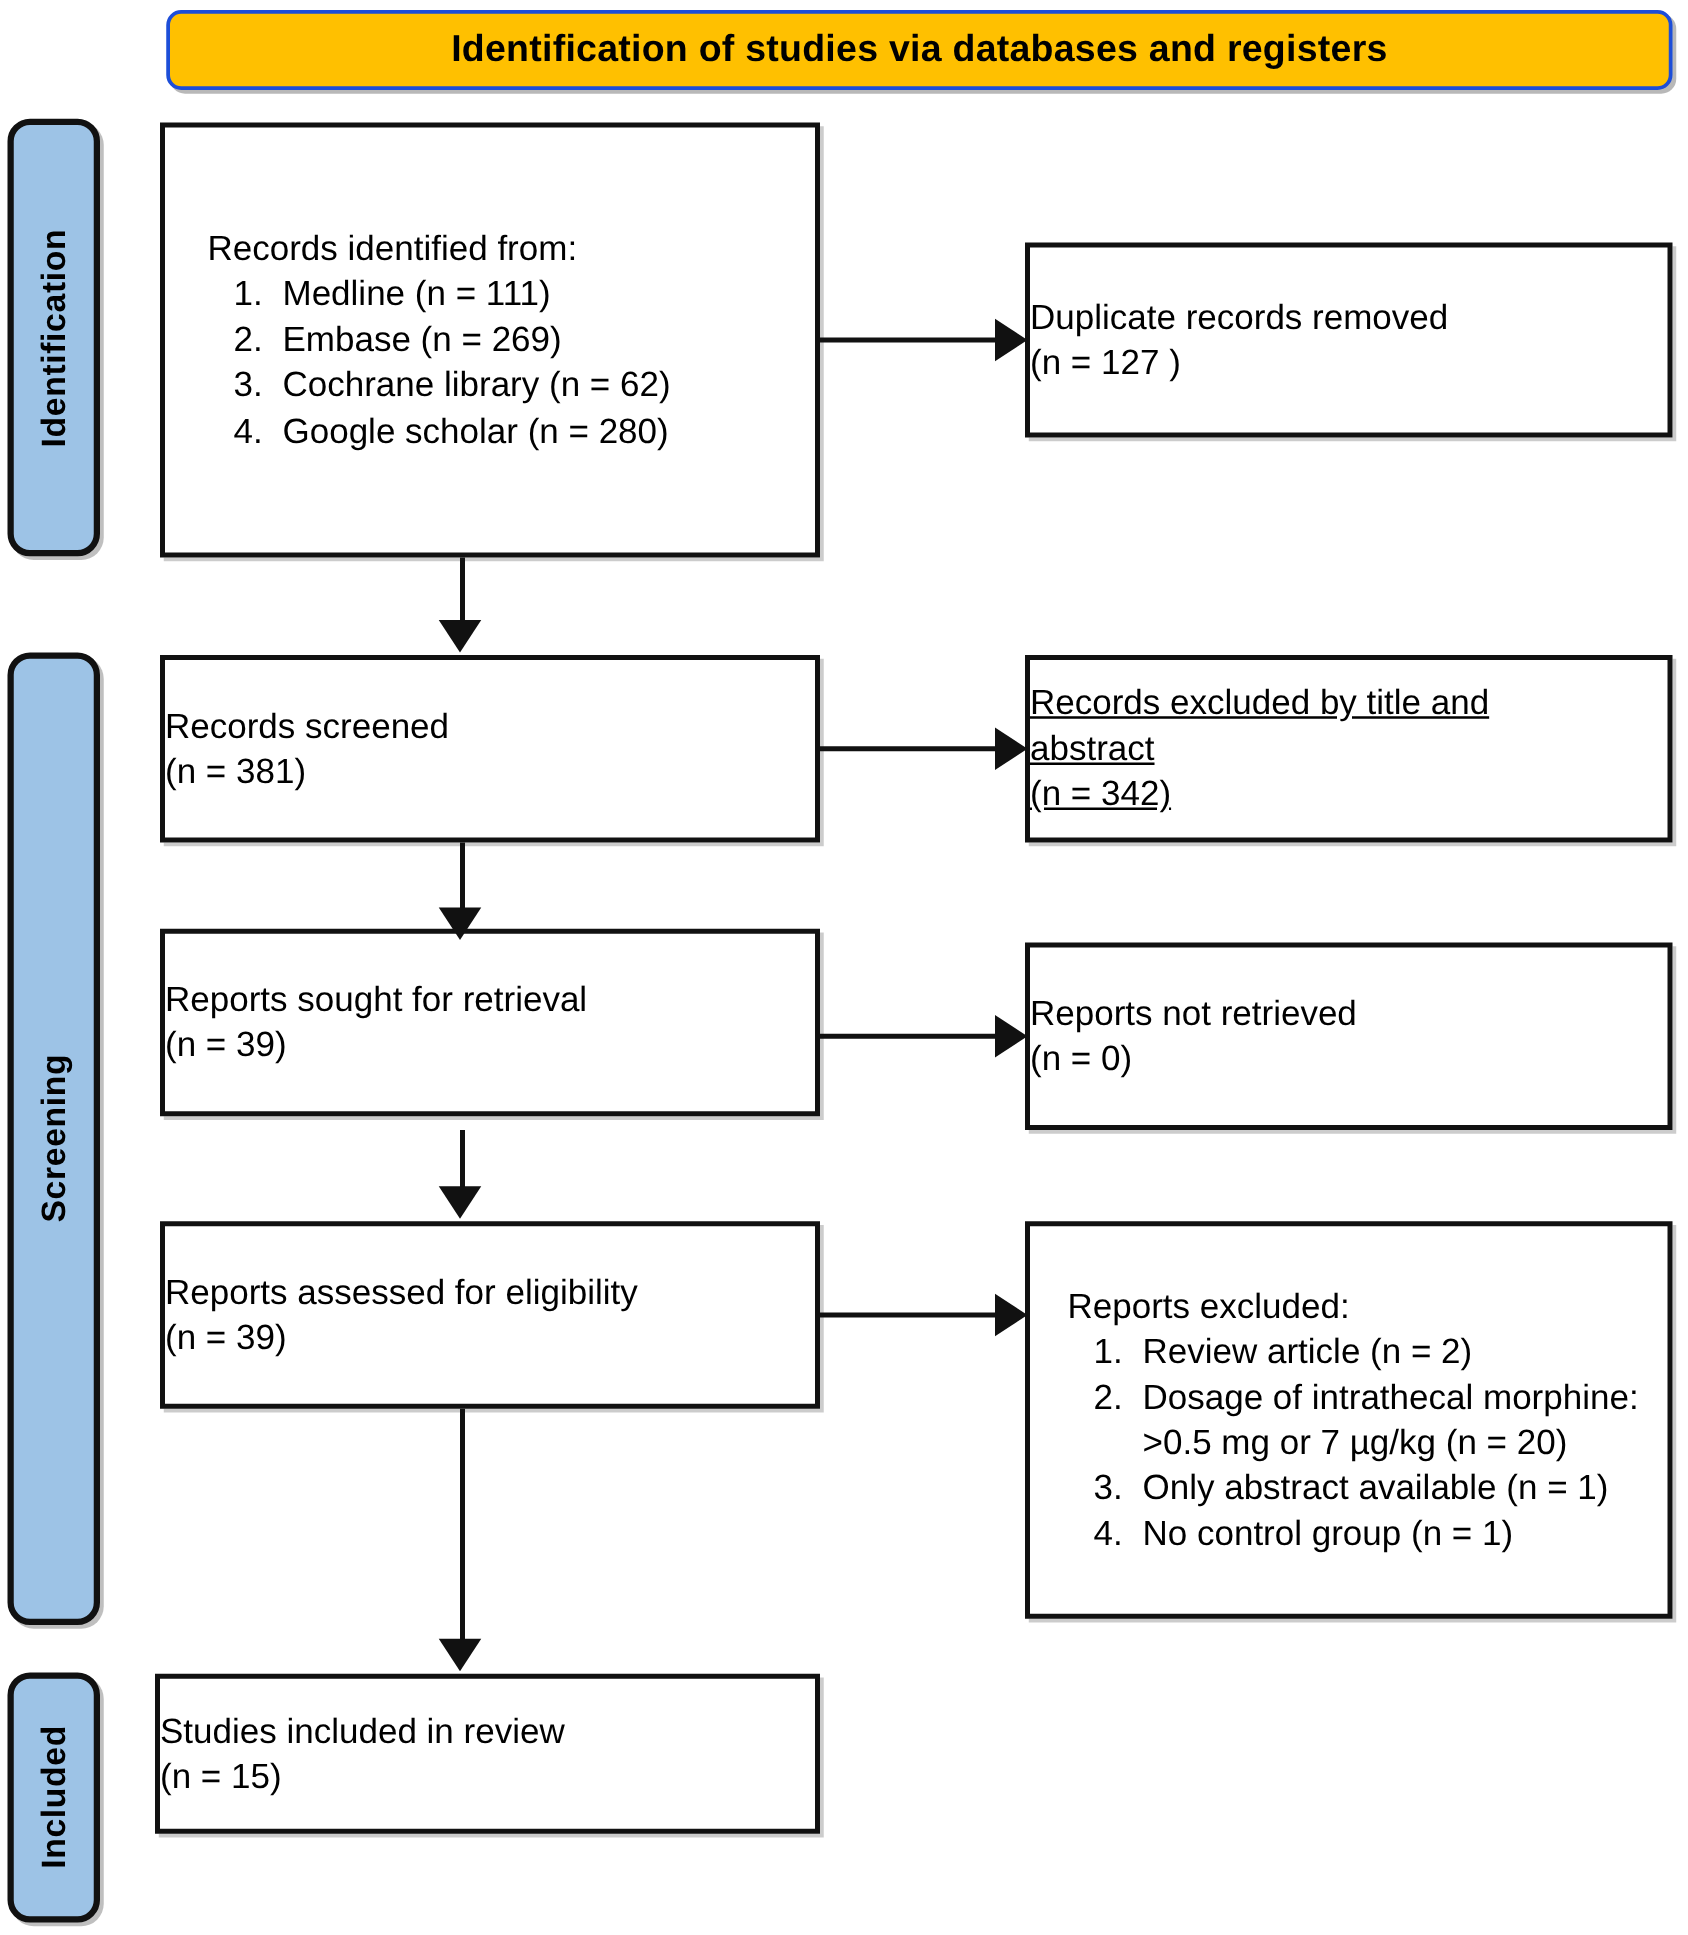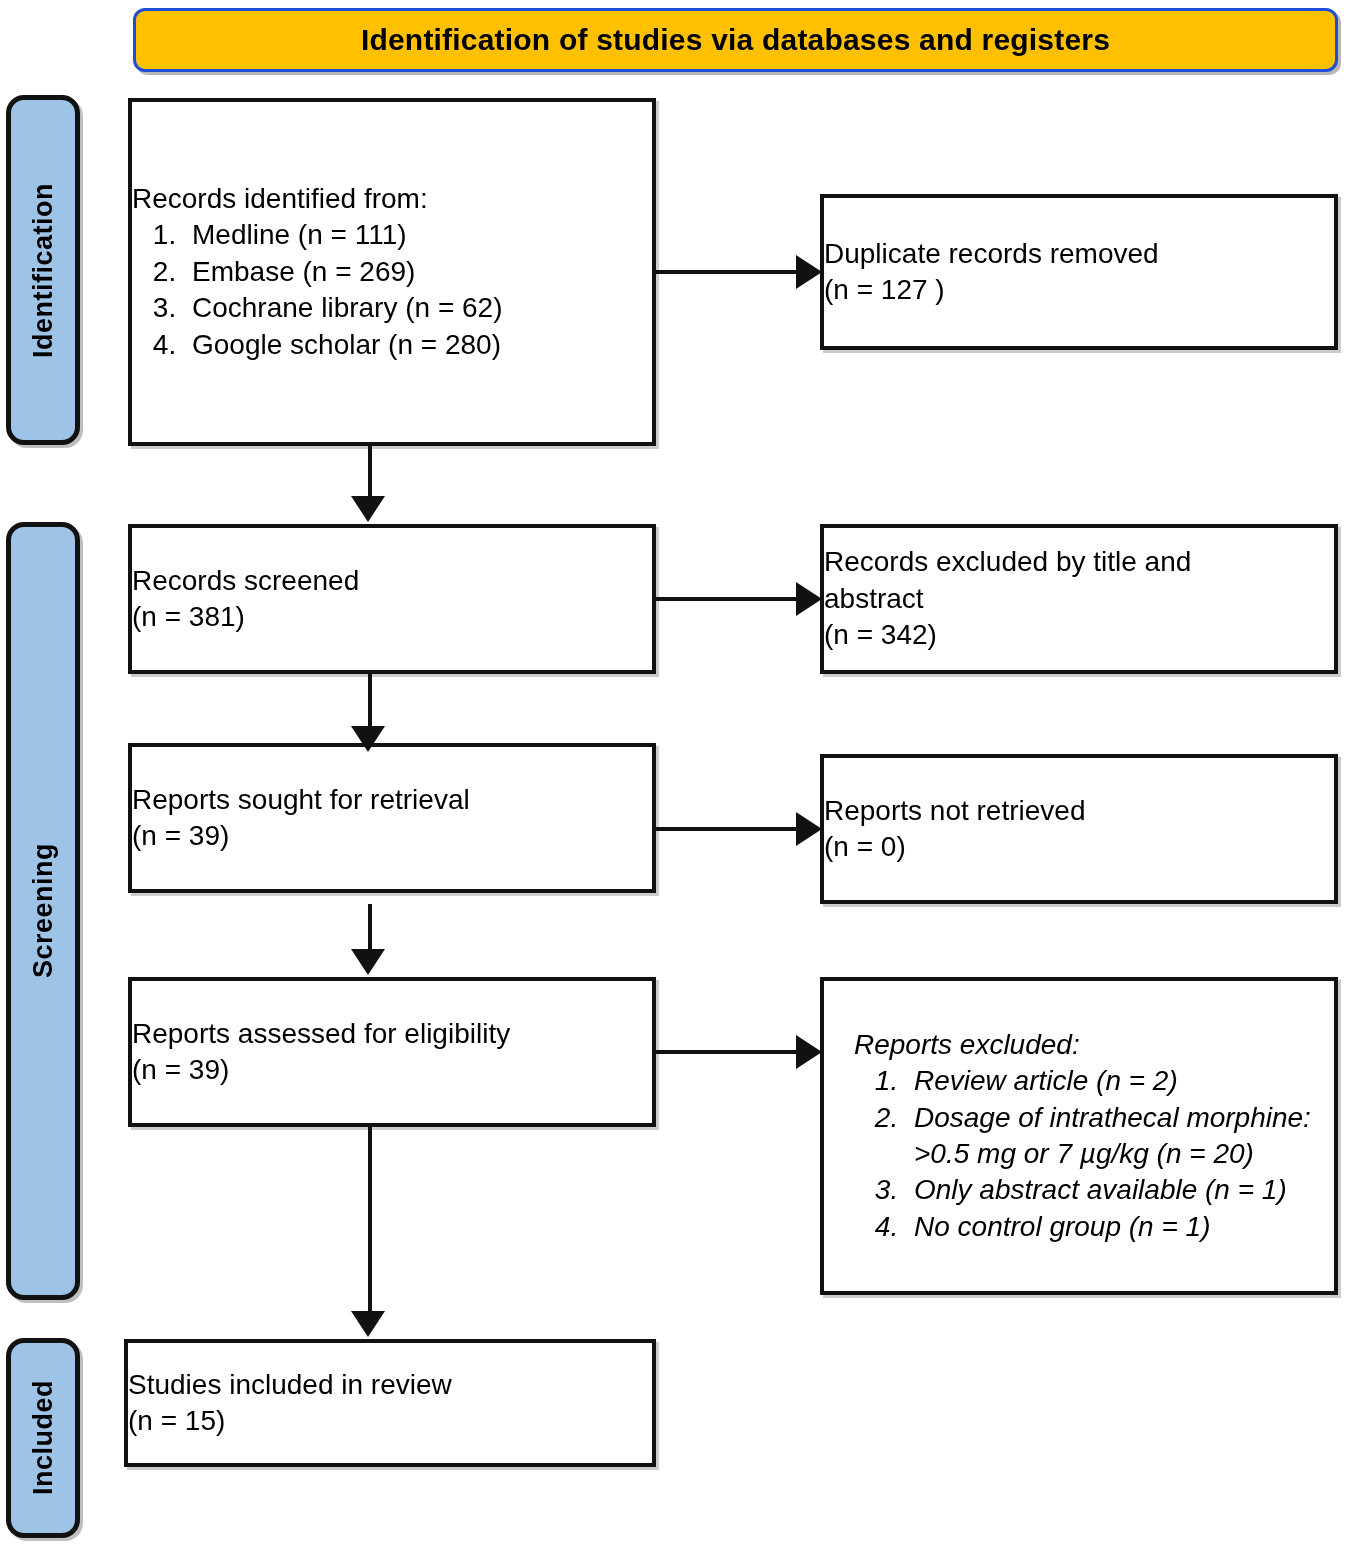--- a/index.html
+++ b/index.html
@@ -97,29 +97,29 @@
   ol.numlist li {
     font-size: 28px;
     line-height: 1.30;
     padding-left: 8px;
   }
 
   
   #box-identified   { left: 128px; top: 98px;   width: 528px; height: 348px; }
   #box-duplicates   { left: 820px; top: 194px;  width: 518px; height: 156px; }
   #box-screened     { left: 128px; top: 524px;  width: 528px; height: 150px; }
-  #box-excluded-ta  { left: 820px; top: 524px;  width: 518px; height: 150px; }
+  #box-excluded-ta  { left: 820px; top: 524px;  width: 518px; height: 150px; text-decoration: underline; }
   #box-sought       { left: 128px; top: 743px;  width: 528px; height: 150px; }
   #box-not-retrieved{ left: 820px; top: 754px;  width: 518px; height: 150px; }
   #box-eligibility  { left: 128px; top: 977px;  width: 528px; height: 150px; }
   #box-rep-excluded { left: 820px; top: 977px;  width: 518px; height: 318px; }
   #box-included     { left: 124px; top: 1339px; width: 532px; height: 128px; }
 
-  #box-identified .inner { }
-  #box-rep-excluded .inner { padding-left: 30px; font-style: italic; }
+  #box-identified .inner { padding-left: 34px; }
+  #box-rep-excluded .inner { padding-left: 30px; }
 
   
   .vline {
     position: absolute;
     width: 4px;
     background: #111111;
   }
   .varrow {
     position: absolute;
     width: 0;

